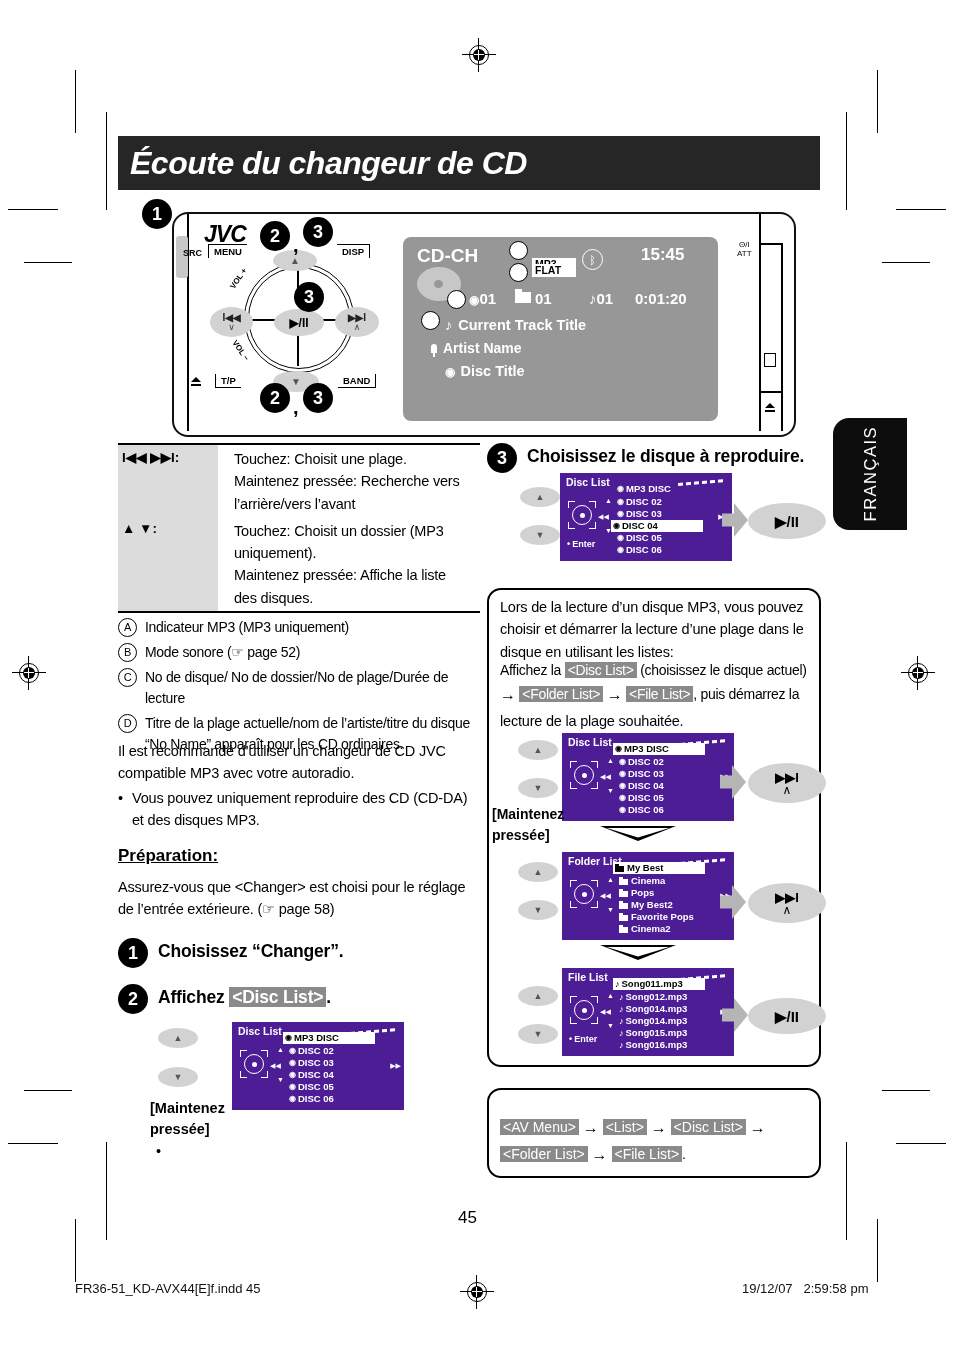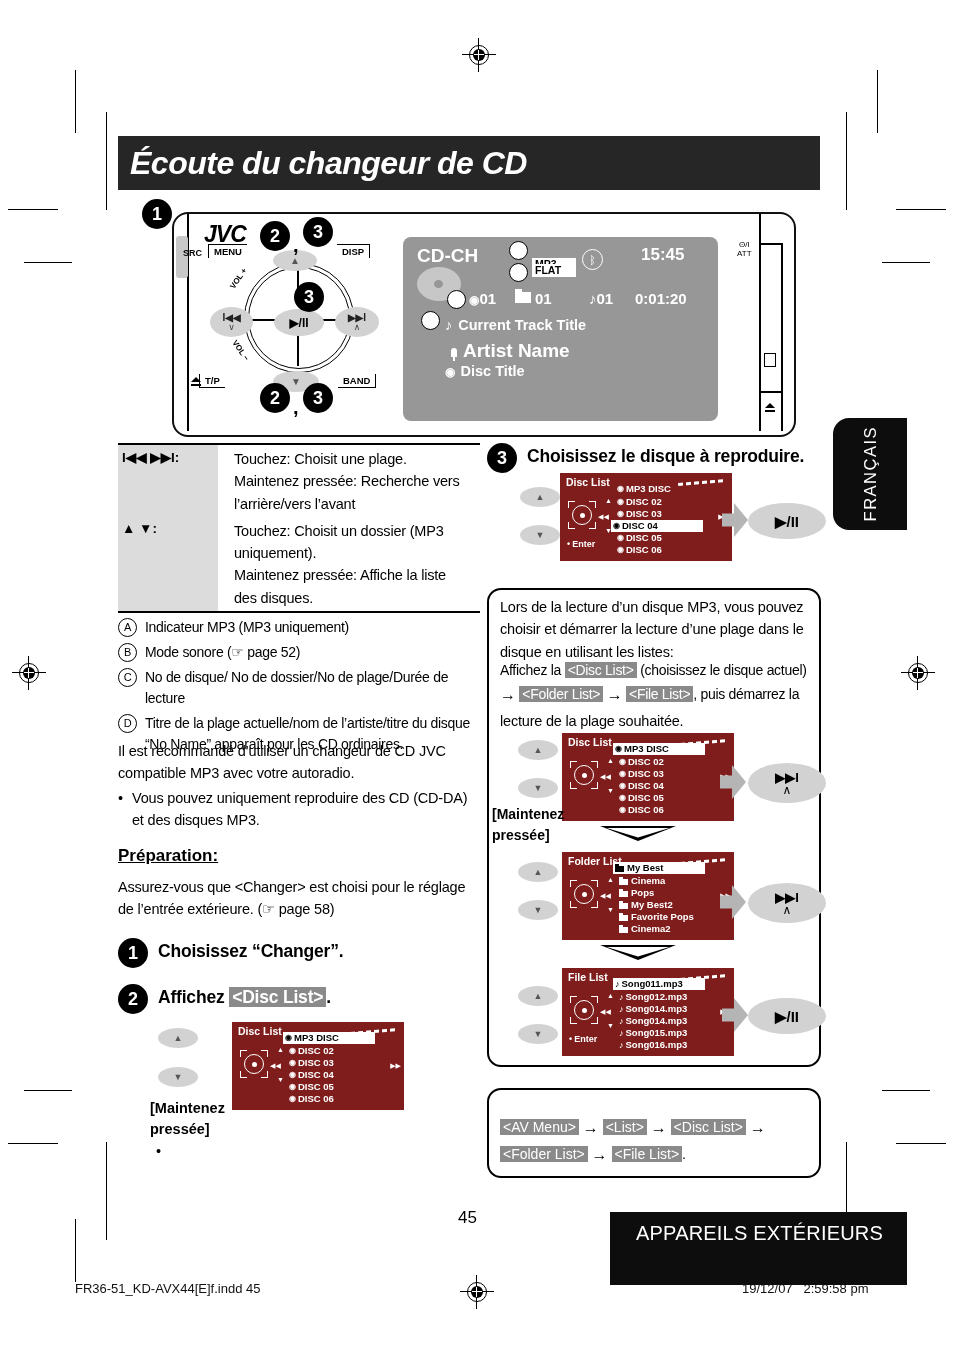--- a/index.html
+++ b/index.html
@@ -57,21 +57,21 @@
   .legend-item .cl{flex:0 0 19px;margin-right:8px;margin-top:1px}
   .bullet-row{display:flex}
   .bullet-row .b{width:14px}
   .prep-h{font-size:17px;font-weight:bold;text-decoration:underline}
   .steprow{display:flex;align-items:flex-start}
   .steprow .callout{flex:0 0 30px;margin-right:10px}
   .steptext{font-size:17.5px;font-weight:bold;letter-spacing:-0.2px;padding-top:3px}
   .badge{background:#8a8a8a;color:#fff;padding:0 3px;white-space:nowrap}
   .holdlbl{font-size:14.5px;font-weight:bold;line-height:21px}
   
-  .screen{width:172px;height:88px;background:#7f1d1d}
+  .screen{width:172px;height:88px;background:#4c1d95}
   .scr-title{position:absolute;left:6px;top:3px;color:#fff;font-weight:bold;font-size:10.5px;white-space:nowrap}
   .scr-dash{position:absolute;right:6px;top:8px;width:48px;height:3px;transform:rotate(-5deg);
             background:repeating-linear-gradient(90deg,#fff 0 5px,transparent 5px 8px)}
   .joy{position:absolute;left:8px;top:28px;width:28px;height:28px}
   .joy::before{content:'';position:absolute;inset:4px;border:1.6px solid #fff;border-radius:50%}
   .joy::after{content:'';position:absolute;left:50%;top:50%;width:5px;height:5px;margin:-2.5px 0 0 -2.5px;background:#fff;border-radius:50%}
   .joy i{position:absolute;width:6px;height:6px;border:0 solid #fff}
   .joy .ctl{left:0;top:0;border-left-width:1.5px;border-top-width:1.5px}
   .joy .ctr{right:0;top:0;border-right-width:1.5px;border-top-width:1.5px}
   .joy .cbl{left:0;bottom:0;border-left-width:1.5px;border-bottom-width:1.5px}
@@ -194,21 +194,21 @@
         <span style="font-size:9px;color:#444">∨</span>
       </div>
     <div class="a oval" style="left:161px;top:93px;width:44px;height:30px">
         <span style="font-size:10px;font-weight:bold;color:#222">▶▶I</span>
         <span style="font-size:9px;color:#444">∧</span>
       </div>
     <div class="a oval" style="left:100px;top:95px;width:50px;height:27px">
         <span style="font-size:12px;font-weight:bold;color:#000">▶/II</span>
       </div>
     <div class="a ej" style="left:16px;top:163px"></div>
-    <span class="a bk bk-bl" style="left:25px;top:160px">T/P</span>
+    <span class="a bk bk-bl" style="left:41px;top:160px">T/P</span>
     <span class="a bk bk-br" style="left:164px;top:160px">BAND</span>
 
     <div class="line" style="left:585px;top:0;width:1.5px;height:217px"></div>
     <div class="line" style="left:607px;top:29px;width:1.5px;height:188px"></div>
     <div class="line" style="left:585px;top:29px;width:24px;height:1.5px"></div>
     <div class="line" style="left:585px;top:177px;width:24px;height:1.5px"></div>
     <div class="a" style="left:563px;top:26px;font-size:8px;line-height:9px;text-align:center">
       <div>ʘ/I</div>
       <div>ATT</div>
     </div>
@@ -238,21 +238,21 @@
     <div class="a lcdtxt" style="left:112px;top:53px;font-size:15px;display:flex">
         <i class="fi-d"></i>
         <span>01</span>
       </div>
     <div class="a lcdtxt" style="left:186px;top:53px;font-size:15px"><span>♪</span><span>01</span></div>
     <div class="a lcdtxt" style="left:232px;top:53px;font-size:15px">0:01:20</div>
     <div class="a cl" style="left:18px;top:74px">
         <span>D</span>
       </div>
     <div class="a lcdtxt" style="left:42px;top:80px;font-size:14.5px"><span style="margin-right:6px">♪</span><span>Current Track Title</span></div>
-    <div class="a lcdtxt" style="left:48px;top:103px;font-size:19px"><i class="mic"></i><span>Artist Name</span></div>
+    <div class="a lcdtxt" style="left:28px;top:103px;font-size:14px"><i class="mic"></i><span>Artist Name</span></div>
     <div class="a lcdtxt" style="left:42px;top:126px;font-size:14.5px"><span style="margin-right:5px;font-size:12px">◉</span><span>Disc Title</span></div>
   </div>
 
   <div class="a callout cnum" style="left:142px;top:199px">
       <span>1</span>
     </div>
   <div class="a callout cnum" style="left:260px;top:221px">
       <span>2</span>
     </div>
   <div class="a" style="left:293px;top:234px;font-size:20px;font-weight:bold">,</div>
@@ -605,19 +605,18 @@
   <div class="a" style="left:500px;top:1119px;font-size:14px;white-space:nowrap">
     <span class="badge">&lt;AV Menu&gt;</span> <span class="arrow">→</span> <span class="badge">&lt;List&gt;</span> <span class="arrow">→</span> <span class="badge">&lt;Disc List&gt;</span> <span class="arrow">→</span>
   </div>
   <div class="a" style="left:500px;top:1146px;font-size:14px;white-space:nowrap">
     <span class="badge">&lt;Folder List&gt;</span> <span class="arrow">→</span> <span class="badge">&lt;File List&gt;</span><span>.</span>
   </div>
 
   <div class="a langtab">
       <span>FRANÇAIS</span>
     </div>
-  <div class="a sectab">APPAREILS EXTÉRIEURS</div>
 
   <div class="a" style="left:458px;top:1208px;font-size:17px">45</div>
   <div class="a footer" style="left:75px;top:1281px">FR36-51_KD-AVX44[E]f.indd   45</div>
   <div class="a footer" style="left:742px;top:1281px"><span>19/12/07</span>&nbsp;&nbsp;&nbsp;<span>2:59:58 pm</span></div>
 
 </div>
 
 </body></html>

